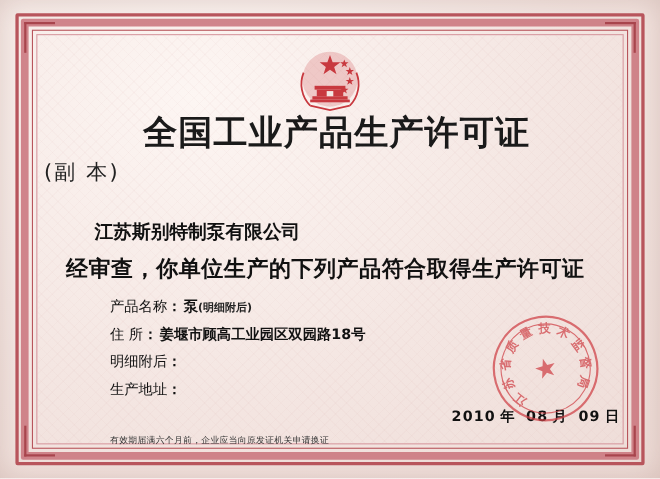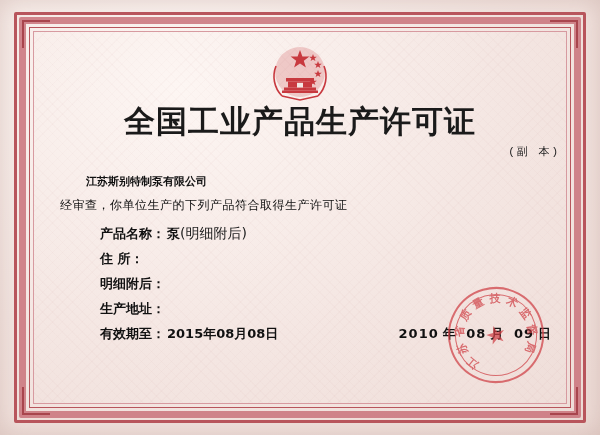--- a/index.html
+++ b/index.html
@@ -75,84 +75,83 @@
     left: 50%;
     top: 44px;
     transform: translateX(-50%);
     width: 76px;
     height: 62px;
   }
 
   .content {
     position: absolute;
     left: 40px;
-    right: 40px;
+    right: 28px;
     top: 104px;
   }
 
   .main-title {
     text-align: center;
     font-family: "DejaVu Sans", sans-serif;
     font-weight: bold;
     font-size: 31px;
     letter-spacing: 1px;
     color: #1a1a1a;
     line-height: 1.1;
   }
   .sub-title {
-    text-align: right;
-    font-size: 11px;
+    text-align: left;
+    font-size: 19px;
     color: #222;
     margin-top: 6px;
     letter-spacing: 2px;
-    font-family: Liberation Mono, monospace;
   }
 
   .company {
-    margin-top: 15px;
+    margin-top: 29px;
     padding-left: 46px;
-    font-size: 11px;
+    font-size: 17px;
     font-weight: bold;
     color: #111;
   }
 
   .statement {
     margin-top: 7px;
     padding-left: 20px;
     padding-right: 10px;
-    font-size: 12px;
-    font-weight: normal;
+    font-size: 20px;
+    font-weight: bold;
     line-height: 1.55;
     color: #111;
     letter-spacing: 0.5px;
   }
 
   .fields {
     margin-top: 10px;
     padding-left: 60px;
     font-size: 13px;
     color: #111;
   }
   .field-row {
     display: flex;
     align-items: baseline;
     margin-bottom: 7px;
   }
   .field-label {
-    font-weight: bold;
+    font-weight: normal;
     white-space: nowrap;
   }
   .field-colon { font-weight: bold; }
   .field-value {
     font-weight: bold;
     margin-left: 2px;
   }
   .field-note {
-    font-size: 14px;
-    font-weight: normal;
+    font-size: 10px;
+    font-weight: bold;
     color: #222;
   }
 
   .date-row {
     display: flex;
     align-items: baseline;
     margin-bottom: 4px;
   }
   .date-row .left { flex: 0 0 auto; }
   .date-row .right {
@@ -298,45 +297,44 @@
       <div class="field-row">
         <span class="field-label">产品名称</span>
         <span class="field-colon">：</span>
         <span class="field-value">泵</span>
         <span class="field-note">(明细附后)</span>
       </div>
 
       <div class="field-row">
         <span class="field-label">住  所</span>
         <span class="field-colon">：</span>
+        <span class="field-value">姜堰市顾高工业园区双园路18号</span>
       </div>
 
       <div class="field-row">
         <span class="field-label">明细附后</span>
         <span class="field-colon">：</span>
       </div>
 
       <div class="field-row">
         <span class="field-label">生产地址</span>
         <span class="field-colon">：</span>
       </div>
 
       <div class="date-row">
-        <span class="left">
-          <span class="field-label">有效期至</span><span class="field-colon">：</span><span class="field-value">2015年08月08日</span>
-        </span>
         <span class="right">
           <span class="date-right-seg">2010</span><span class="date-right-seg">年</span>
           <span class="date-right-seg">08</span><span class="date-right-seg">月</span>
           <span class="date-right-seg">09</span><span class="date-right-seg">日</span>
         </span>
       </div>
 
     </div>
 
+    <div class="footnote">有效期届满六个月前，企业应当向原发证机关申请换证</div>
 
   </div>
 
   <div class="seal">
     <div class="seal-inner"></div>
     <div class="seal-star">★</div>
     <div class="seal-text" id="seal-arc">
         <span class="seal-char" style="transform: rotate(-125deg) translate(-5px, -44px);">江</span>
         <span class="seal-char" style="transform: rotate(-97.2222deg) translate(-5px, -44px);">苏</span>
         <span class="seal-char" style="transform: rotate(-69.4444deg) translate(-5px, -44px);">省</span>

